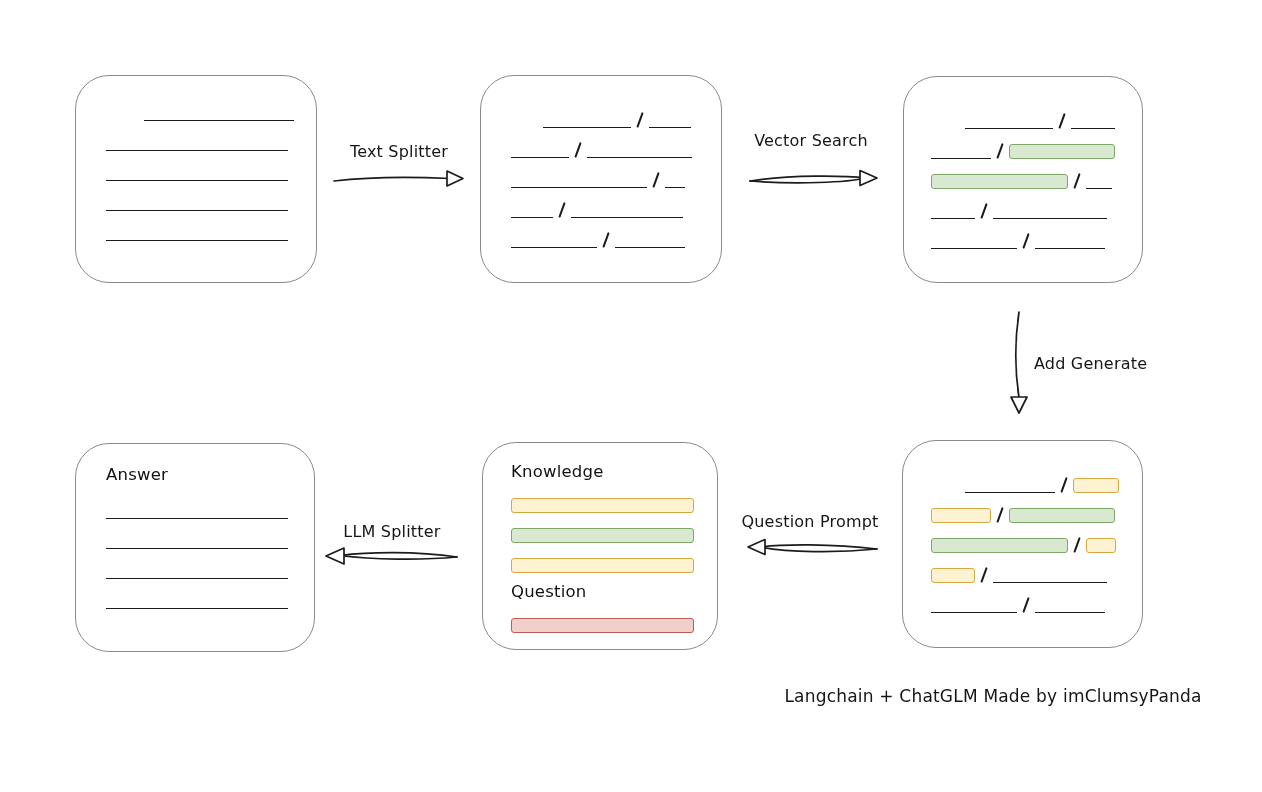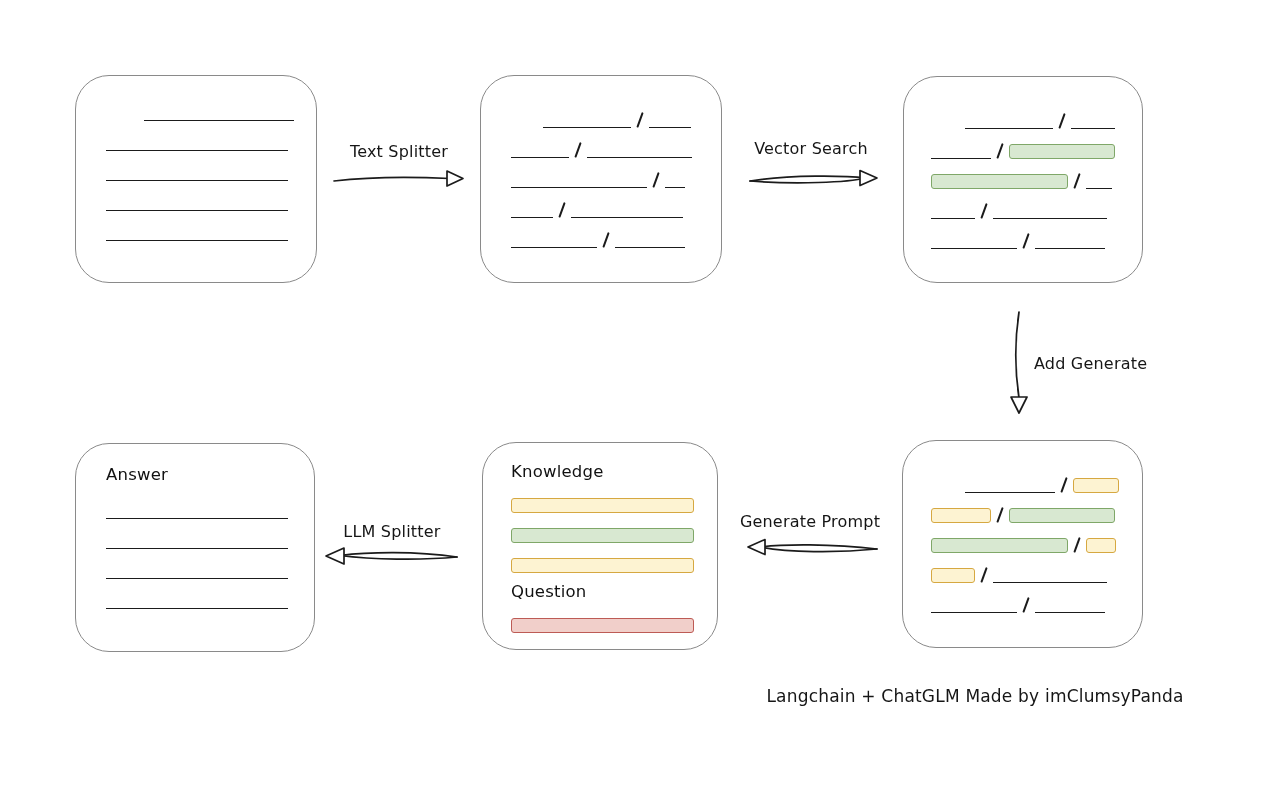--- a/index.html
+++ b/index.html
@@ -230,20 +230,20 @@
       <div class="box-label" style="margin-top:8px">Question</div>
       <div>
           <div class="row">
             <div class="seg-bar seg-red" style="width: 183px;"></div>
           </div>
         </div>
     </div>
   </div>
 
   <div class="arrow-label center" style="left:334px;top:143px;width:130px">Text Splitter</div>
-  <div class="arrow-label center" style="left:743px;top:140px;width:136px">Vector Search</div>
+  <div class="arrow-label center" style="left:743px;top:132px;width:136px">Vector Search</div>
   <div class="arrow-label" style="left:1034px;top:355px">Add Generate</div>
-  <div class="arrow-label center" style="left:736px;top:513px;width:148px">Generate Prompt</div>
+  <div class="arrow-label center" style="left:736px;top:513px;width:148px">Question Prompt</div>
   <div class="arrow-label center" style="left:328px;top:523px;width:128px">LLM Splitter</div>
 
-  <div class="caption" style="left:745px;top:686px;width:460px">Langchain + ChatGLM Made by imClumsyPanda</div>
+  <div class="caption" style="left:763px;top:686px;width:460px">Langchain + ChatGLM Made by imClumsyPanda</div>
 
 </div>
 
 </body></html>

